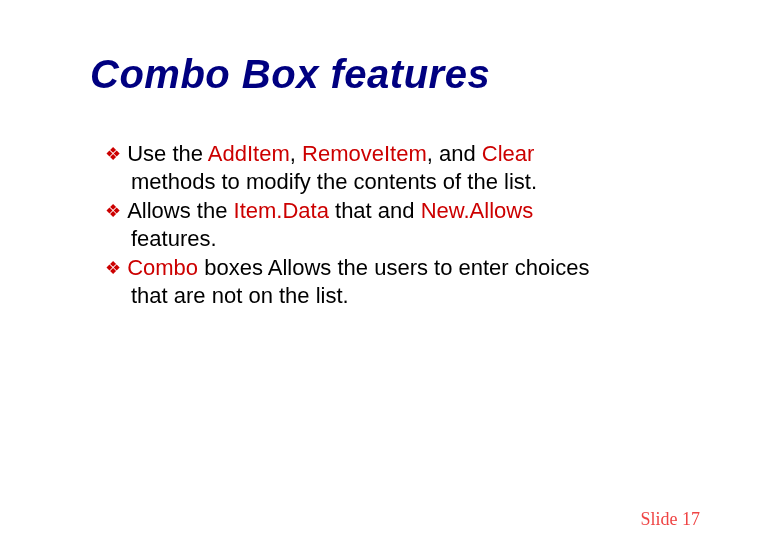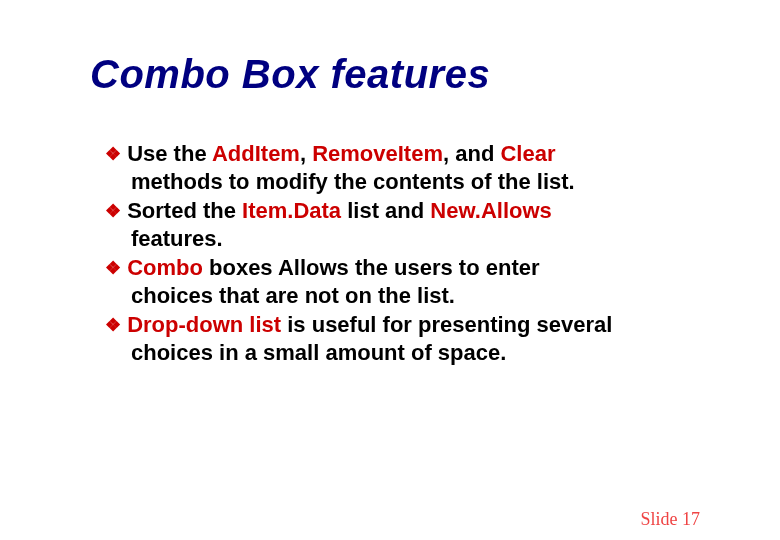--- a/index.html
+++ b/index.html
@@ -30,21 +30,20 @@
     letter-spacing: 0.5px;
   }
   .body {
     position: absolute;
     top: 140px;
     left: 105px;
     right: 95px;
     color: #000000;
     font-size: 22px;
     line-height: 1.25;
-    font-weight: bold;
   }
   .item {
     margin: 0 0 2px 0;
     padding-left: 26px;
     text-indent: -26px;
   }
   .bullet {
     color: #cc0000;
     font-size: 18px;
     margin-right: 6px;
@@ -71,31 +70,28 @@
   <div class="title">Combo Box features</div>
 
   <div class="body">
 
     <div class="item">
       <span class="bullet">❖</span><span>Use the </span><span class="hl">AddItem</span><span>, </span><span class="hl">RemoveItem</span><span>, and </span><span class="hl">Clear</span><span> methods to modify the contents of the list.</span>
     </div>
 
 
     <div class="item">
-      <span class="bullet">❖</span><span>Sorted the </span><span class="hl">Item.Data</span><span> list and </span><span class="hl">New.Allows</span><span></span><span class="hl"></span><span> features.</span>
+      <span class="bullet">❖</span><span>Allows the </span><span class="hl">Item.Data</span><span> that and </span><span class="hl">New.Allows</span><span></span><span class="hl"></span><span> features.</span>
     </div>
 
 
     <div class="item">
       <span class="bullet">❖</span><span></span><span class="hl">Combo</span><span></span><span class="hl"></span><span></span><span class="hl"></span><span> boxes Allows the users to enter choices that are not on the list.</span>
     </div>
 
-    <div class="item">
-      <span class="bullet">❖</span><span></span><span class="hl">Drop-down list</span><span></span><span class="hl"></span><span></span><span class="hl"></span><span> is useful for presenting several choices in a small amount of space.</span>
-    </div>
 
   </div>
 
   <div class="footer">
     <span>Slide</span>
     <span>17</span>
   </div>
 
 </div>
 

